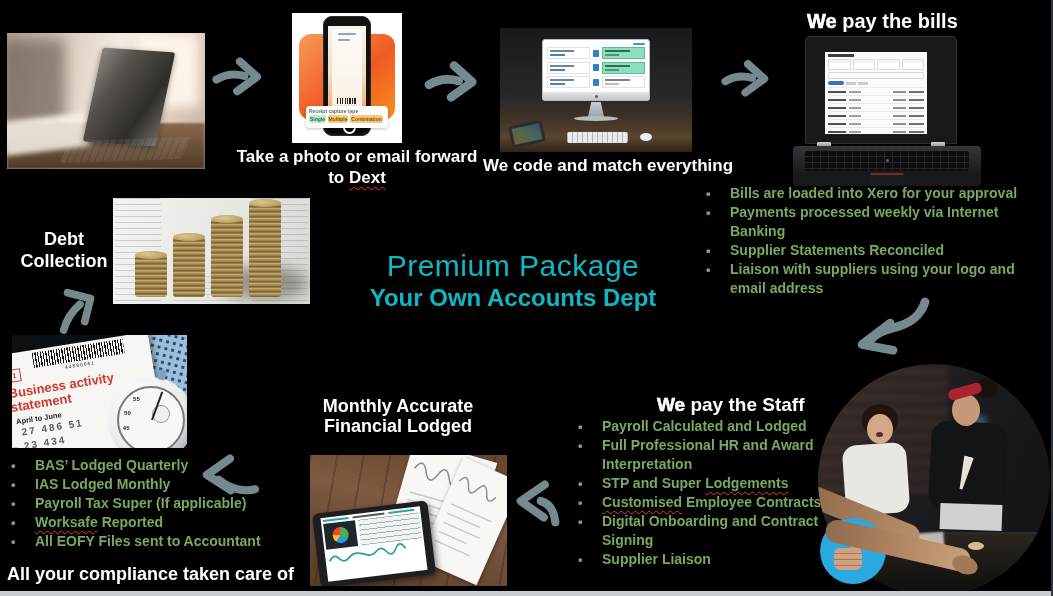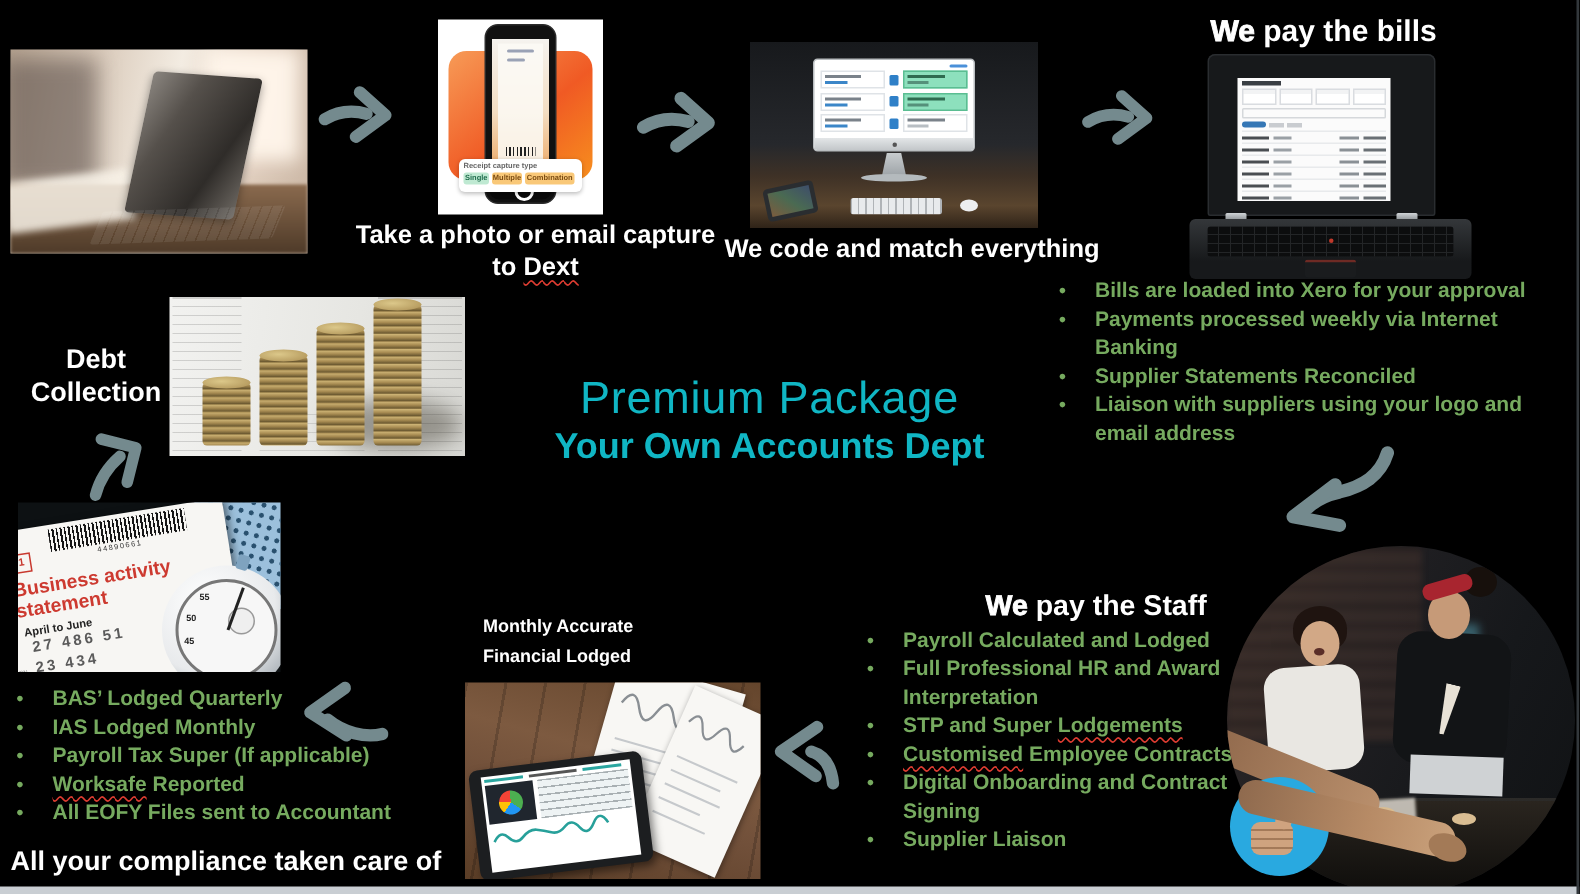--- a/index.html
+++ b/index.html
@@ -5,21 +5,21 @@
   html,body{margin:0;padding:0;background:#000;}
   .canvas{position:relative;width:1053px;height:596px;background:#000;overflow:hidden;
           font-family:"Liberation Sans",sans-serif;color:#fff;}
   .abs{position:absolute;}
 
   
   .cap{position:absolute;font-weight:bold;color:#fff;}
   .dext-cap{left:232px;top:146px;width:250px;text-align:center;font-size:17px;line-height:21px;}
   .code-cap{left:483px;top:156px;font-size:17px;}
   .debt-cap{left:14px;top:228px;width:100px;text-align:center;font-size:18px;line-height:22px;}
-  .monthly-cap{left:322px;top:407px;width:152px;font-size:12px;line-height:20px;}
+  .monthly-cap{left:322px;top:396px;width:152px;text-align:center;font-size:18px;line-height:20px;}
   .compliance-cap{left:7px;top:564px;font-size:18px;}
   .heading{position:absolute;font-weight:bold;color:#fff;}
   .bills-heading{left:807px;top:10px;font-size:20px;}
   .staff-heading{left:657px;top:394px;font-size:19px;}
   .hv{font-weight:900;-webkit-text-stroke:0.6px #fff;}
   .sq{text-decoration:underline;text-decoration-style:wavy;text-decoration-color:#e03c31;
       text-decoration-thickness:1px;text-underline-offset:3px;}
   .title-block{position:absolute;left:338px;top:249px;width:350px;text-align:center;color:#10b6c4;}
   .title-block .t1{font-size:30px;font-weight:normal;line-height:33px;letter-spacing:0.5px;}
   .title-block .t2{font-size:24px;font-weight:bold;line-height:28px;margin-top:2px;}
@@ -286,21 +286,21 @@
       <div class="lbl">Receipt capture type</div>
       <div class="dext-btns">
         <div class="dext-btn b1">Single</div>
         <div class="dext-btn b2">Multiple</div>
         <div class="dext-btn b3">Combination</div>
       </div>
     </div>
   </div>
 
   <div class="cap dext-cap">
-    <div>Take a photo or email capture</div>
+    <div>Take a photo or email forward</div>
     <div><span>to </span><span class="sq">Dext</span></div>
   </div>
 
   <div class="arrow" style="left:424px;top:55px;width:58px;height:50px;">
     <svg viewBox="0 0 60 52">
         <path d="M5 31 C15 25 25 24 36 27" stroke-width="9"></path>
         <path d="M31 11 L50 28 L28 44" stroke-width="9"></path>
       </svg>
   </div>
 

